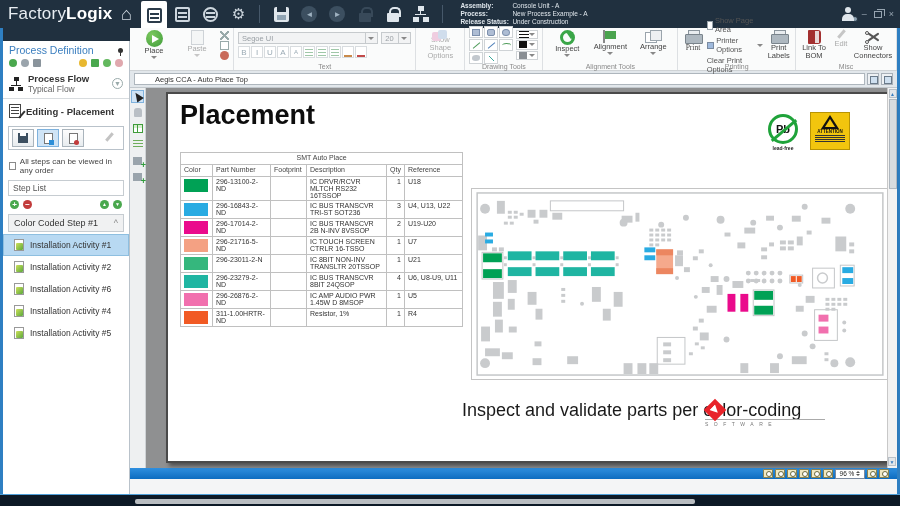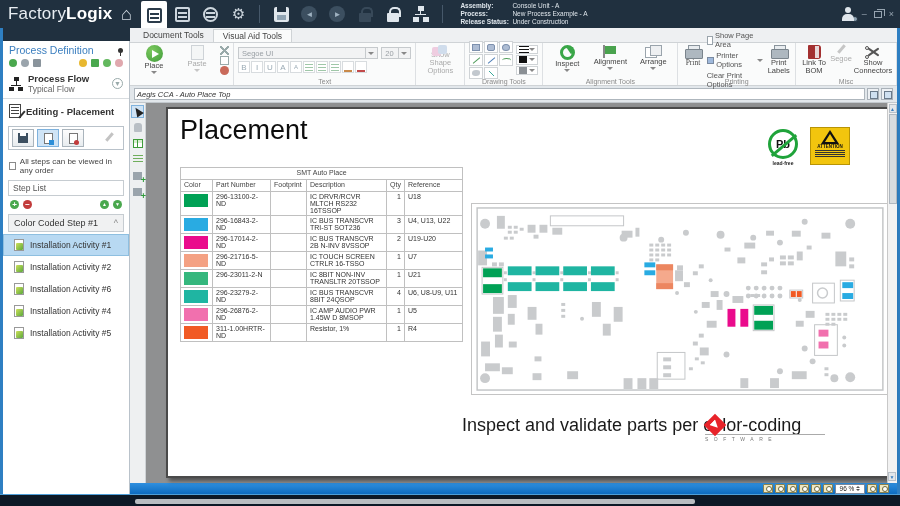--- a/index.html
+++ b/index.html
@@ -142,42 +142,42 @@
   .book { width:13px; height:14px; background:#a33030; border-radius:1px 3px 3px 1px; position:relative; }
   .book::after { content:""; position:absolute; right:2px; top:1px; width:4px; height:12px; background:#e8d8d8; }
   .scissors { width:16px; height:14px; position:relative; }
   .scissors::before,.scissors::after { content:""; position:absolute; left:2px; top:6px; width:13px; height:2px; background:#555; border-radius:1px; }
   .scissors::before { transform:rotate(35deg); } .scissors::after { transform:rotate(-35deg); }
   .scissors i { position:absolute; width:4px; height:4px; border:1.5px solid #555; border-radius:50%; left:0; }
   .scissors i.t { top:1px; } .scissors i.b { bottom:0; }
 
   
   .docbar { height:17px; background:#e2e7eb; border-bottom:1px solid #c2c8cd; display:flex; align-items:center; padding:0 4px; }
-  .docinput { flex:1; height:12px; background:#fff; border:1px solid #aeb6bd; font-size:7.5px; color:#333; display:flex; align-items:center; padding-left:2px;font-style:italic; }
+  .docinput { flex:1; height:12px; background:#fff; border:1px solid #aeb6bd; font-size:7.5px; color:#333; display:flex; align-items:center; padding-left:20px; }
   .dbic { width:12px; height:12px; border:1px solid #a8b0b8; background:#eef1f4; margin-left:2px; position:relative; }
   .dbic::after { content:""; position:absolute; left:2px; top:2px; width:6px; height:6px; border:1px solid #6a7a8a; background:#cfe0f0; }
   .work { position:relative; height:380px; background:#8f9091; display:flex; }
   .toolstrip { width:16px; background:#eef0f1; border-right:1px solid #cfd3d6; display:flex; flex-direction:column; align-items:center; padding-top:2px; gap:3px; }
   .ts { width:13px; height:13px; display:flex; align-items:center; justify-content:center; border:1px solid transparent; }
   .ts.sel { background:#cfe3f5; border-color:#7fb2dd; }
   .cursor-ic { width:0; height:0; border-left:4px solid transparent; border-right:4px solid transparent; border-bottom:9px solid #222; transform:rotate(-35deg); }
   .hand-ic { width:8px; height:9px; background:#b9bfc5; border-radius:3px 3px 1px 1px; }
   .tbl-ic { width:10px; height:9px; border:1px solid #3f9c3a; background:linear-gradient(#d8eed0 0 3px, #fff 3px); position:relative; }
   .tbl-ic::after { content:""; position:absolute; left:3px; top:0; width:1px; height:8px; background:#3f9c3a; }
   .lst-ic { width:10px; height:9px; background:repeating-linear-gradient(#6fae5c 0 1px, transparent 1px 3px); }
   .addt-ic { width:9px; height:8px; background:#9aa4ac; position:relative; }
   .addt-ic::after { content:"+"; position:absolute; right:-4px; bottom:-5px; color:#2f9c3a; font-size:9px; font-weight:bold; }
   .canvas { position:relative; flex:1; }
   .page { position:absolute; left:20px; top:4px; width:726px; height:371px; background:#fff; border:2px solid #4a4a4a; box-shadow:3px 3px 4px rgba(0,0,0,.45); }
   .vscroll { position:absolute; right:0; top:0; width:10px; height:100%; background:#f2f2f2; border-left:1px solid #c8c8c8; }
   .vscroll .ar { width:8px; height:9px; margin:1px auto; background:#e2e6ea; border:1px solid #b8c0c8; font-size:5px; color:#3a7ebf; text-align:center; line-height:8px; }
   .vscroll .thumb { width:8px; height:90px; margin:0 auto; background:#d8dcdf; border:1px solid #b0b8c0; }
 
   
-  .pg-title { position:absolute; left:12px; top:6px; font-size:27px; font-weight:normal; color:#0d0d0d; }
+  .pg-title { position:absolute; left:12px; top:6px; font-size:27px; font-weight:bold; color:#0d0d0d; }
   .pbfree { position:absolute; left:598px; top:20px; width:34px; text-align:center; }
   .pb-c { width:30px; height:30px; margin:0 auto; border:3px solid #1fa33a; border-radius:50%; position:relative; display:flex; align-items:center; justify-content:center; font-weight:bold; font-size:11px; color:#111; }
   .pb-c::after { content:""; position:absolute; left:-3px; top:12px; width:32px; height:3px; background:#1fa33a; transform:rotate(-40deg); }
   .pb-lbl { font-size:5px; font-weight:bold; color:#222; margin-top:1px; }
   .attn { position:absolute; left:642px; top:18px; width:40px; height:38px; background:#f2c50e; border:1px solid #b89405; text-align:center; padding-top:2px; }
   .attn-tri { width:0; height:0; margin:0 auto; border-left:9px solid transparent; border-right:9px solid transparent; border-bottom:14px solid #111; position:relative; }
   .attn-tri::after { content:""; position:absolute; left:-5px; top:4px; width:10px; height:8px; background:#f2c50e; clip-path:polygon(50% 0,100% 100%,0 100%); }
   .attn-lbl { font-size:4.5px; font-weight:bold; color:#111; }
   .attn-fine { margin:1px auto 0; width:30px; height:8px; background:repeating-linear-gradient(#333 0 1px, transparent 1px 2px); }
   .smt-table { position:absolute; left:12px; top:58px; width:282px; border-collapse:collapse; font-size:7px; color:#333; table-layout:fixed; }
@@ -346,24 +346,20 @@
         <span>Installation Activity #4</span>
       </div>
     <div class="step">
         <span class="doc-ic"></span>
         <span>Installation Activity #5</span>
       </div>
   </div>
 </div>
 
 <div class="main">
-  <div class="rtabs">
-    <div class="rtab">Document Tools</div>
-    <div class="rtab active">Visual Aid Tools</div>
-  </div>
 
   <div class="ribbon">
     <div class="grp">
       <div class="bigbtn">
           <div class="ins-ic"></div>
           <span>Place</span>
           <span class="caret"></span>
         </div>
       <div class="bigbtn dim">
           <div class="paste-ic"></div>
@@ -515,21 +511,21 @@
       <div class="grp-lbl">Printing</div>
     </div>
 
     <div class="grp">
       <div class="bigbtn" style="width:28px;">
           <div class="book"></div>
           <span>Link To BOM</span>
         </div>
       <div class="bigbtn dim" style="width:20px;">
           <div class="pencil" style="opacity:1;"></div>
-          <span>Segoe</span>
+          <span>Edit</span>
         </div>
       <div class="bigbtn" style="width:38px;">
           <div class="scissors">
             <i class="t"></i>
             <i class="b"></i>
           </div>
           <span>Show Connectors</span>
         </div>
       <div class="grp-lbl">Misc</div>
     </div>

